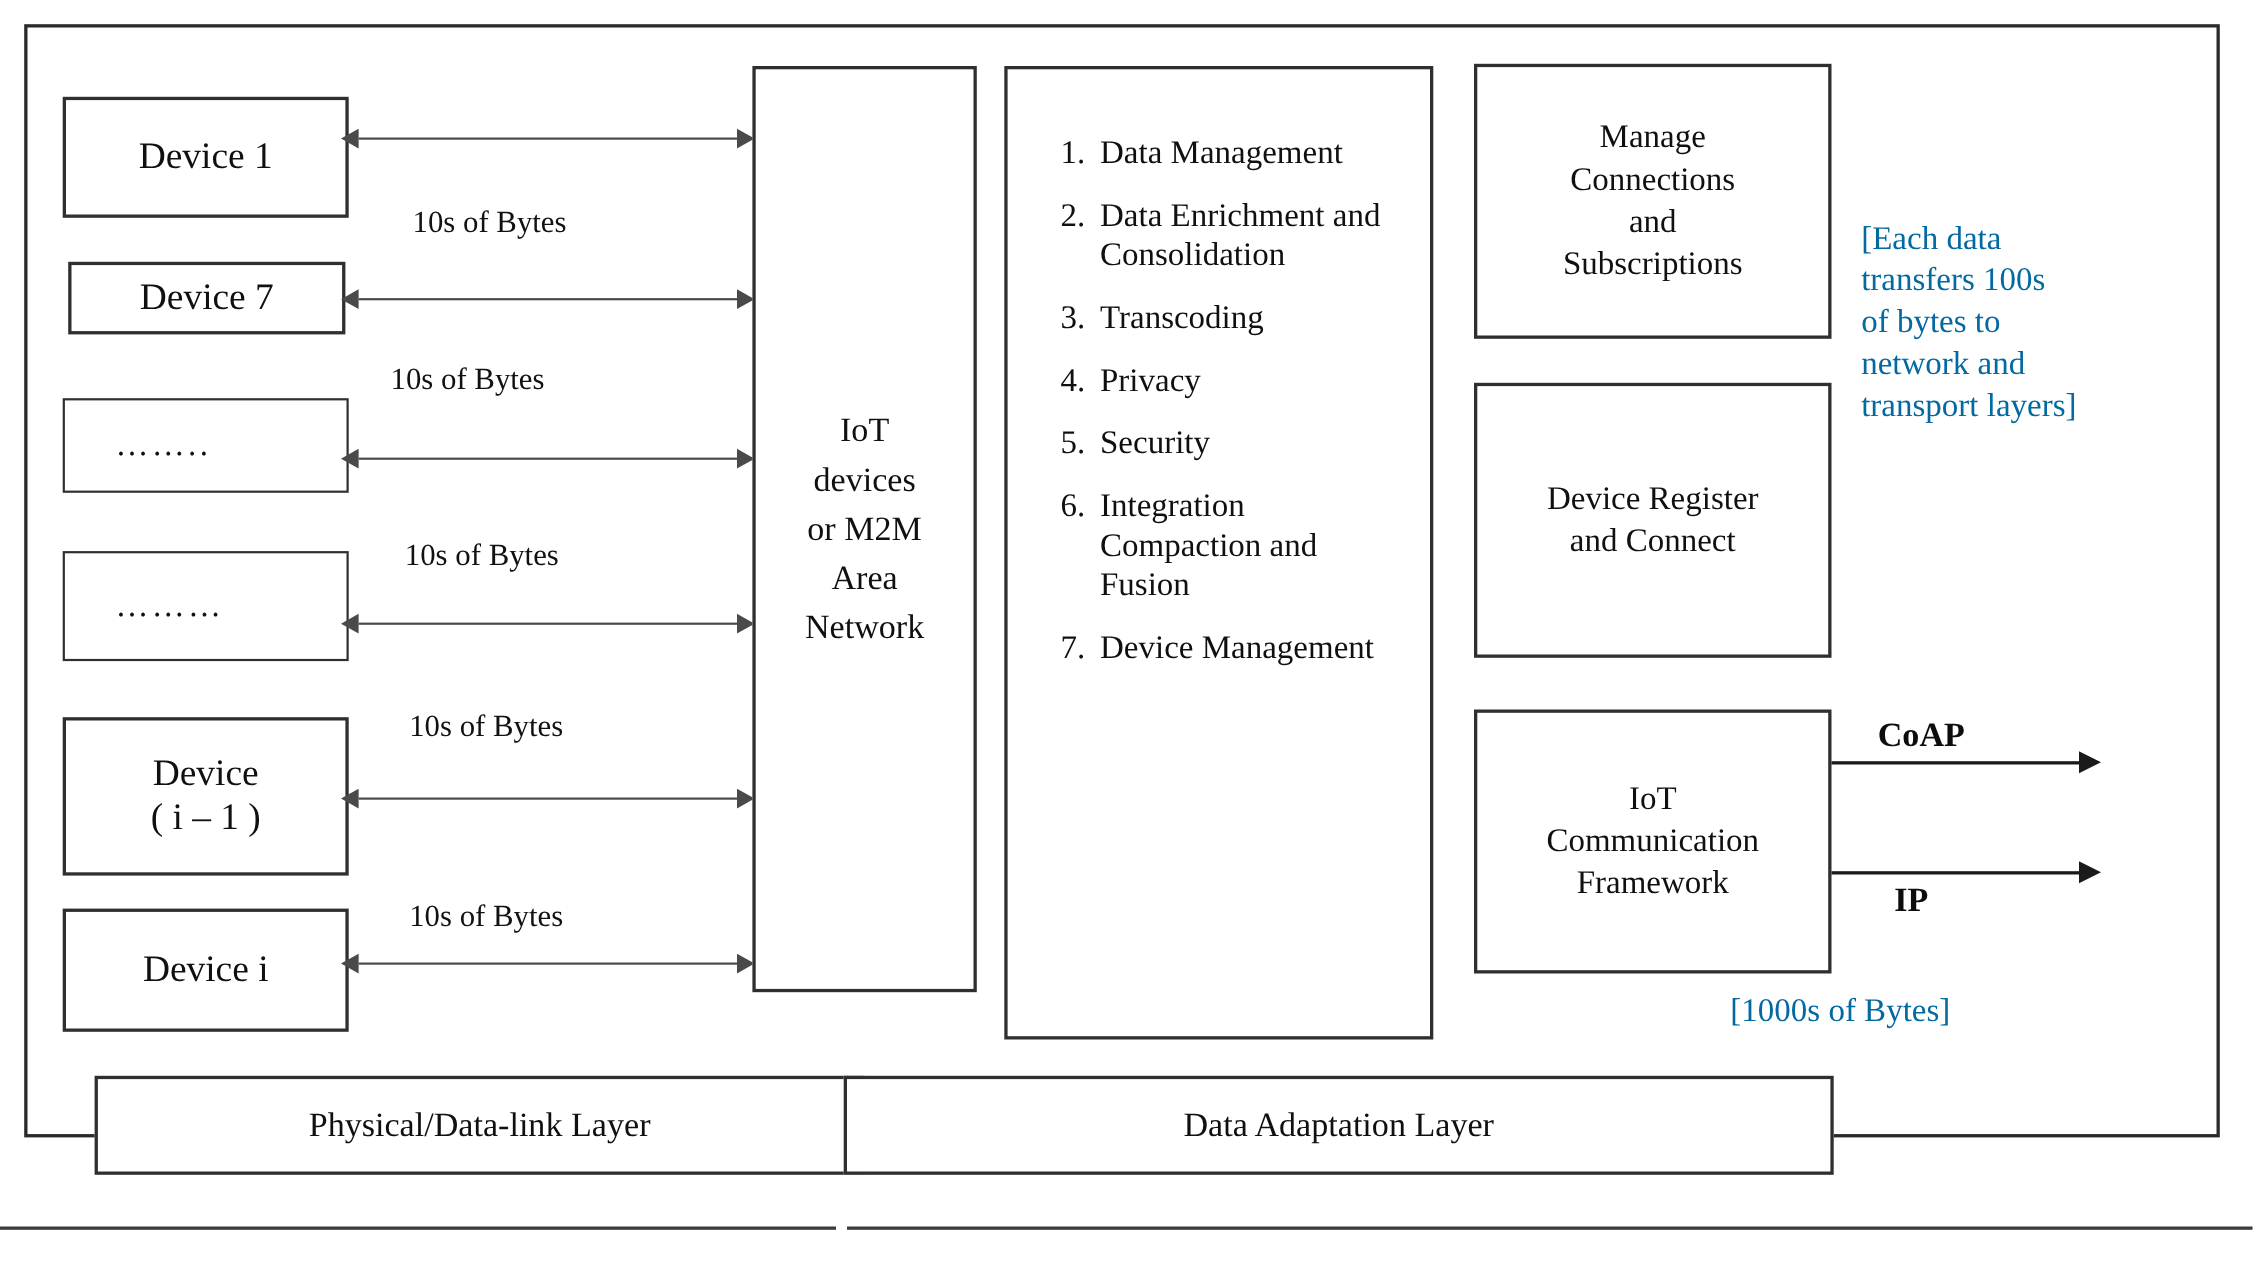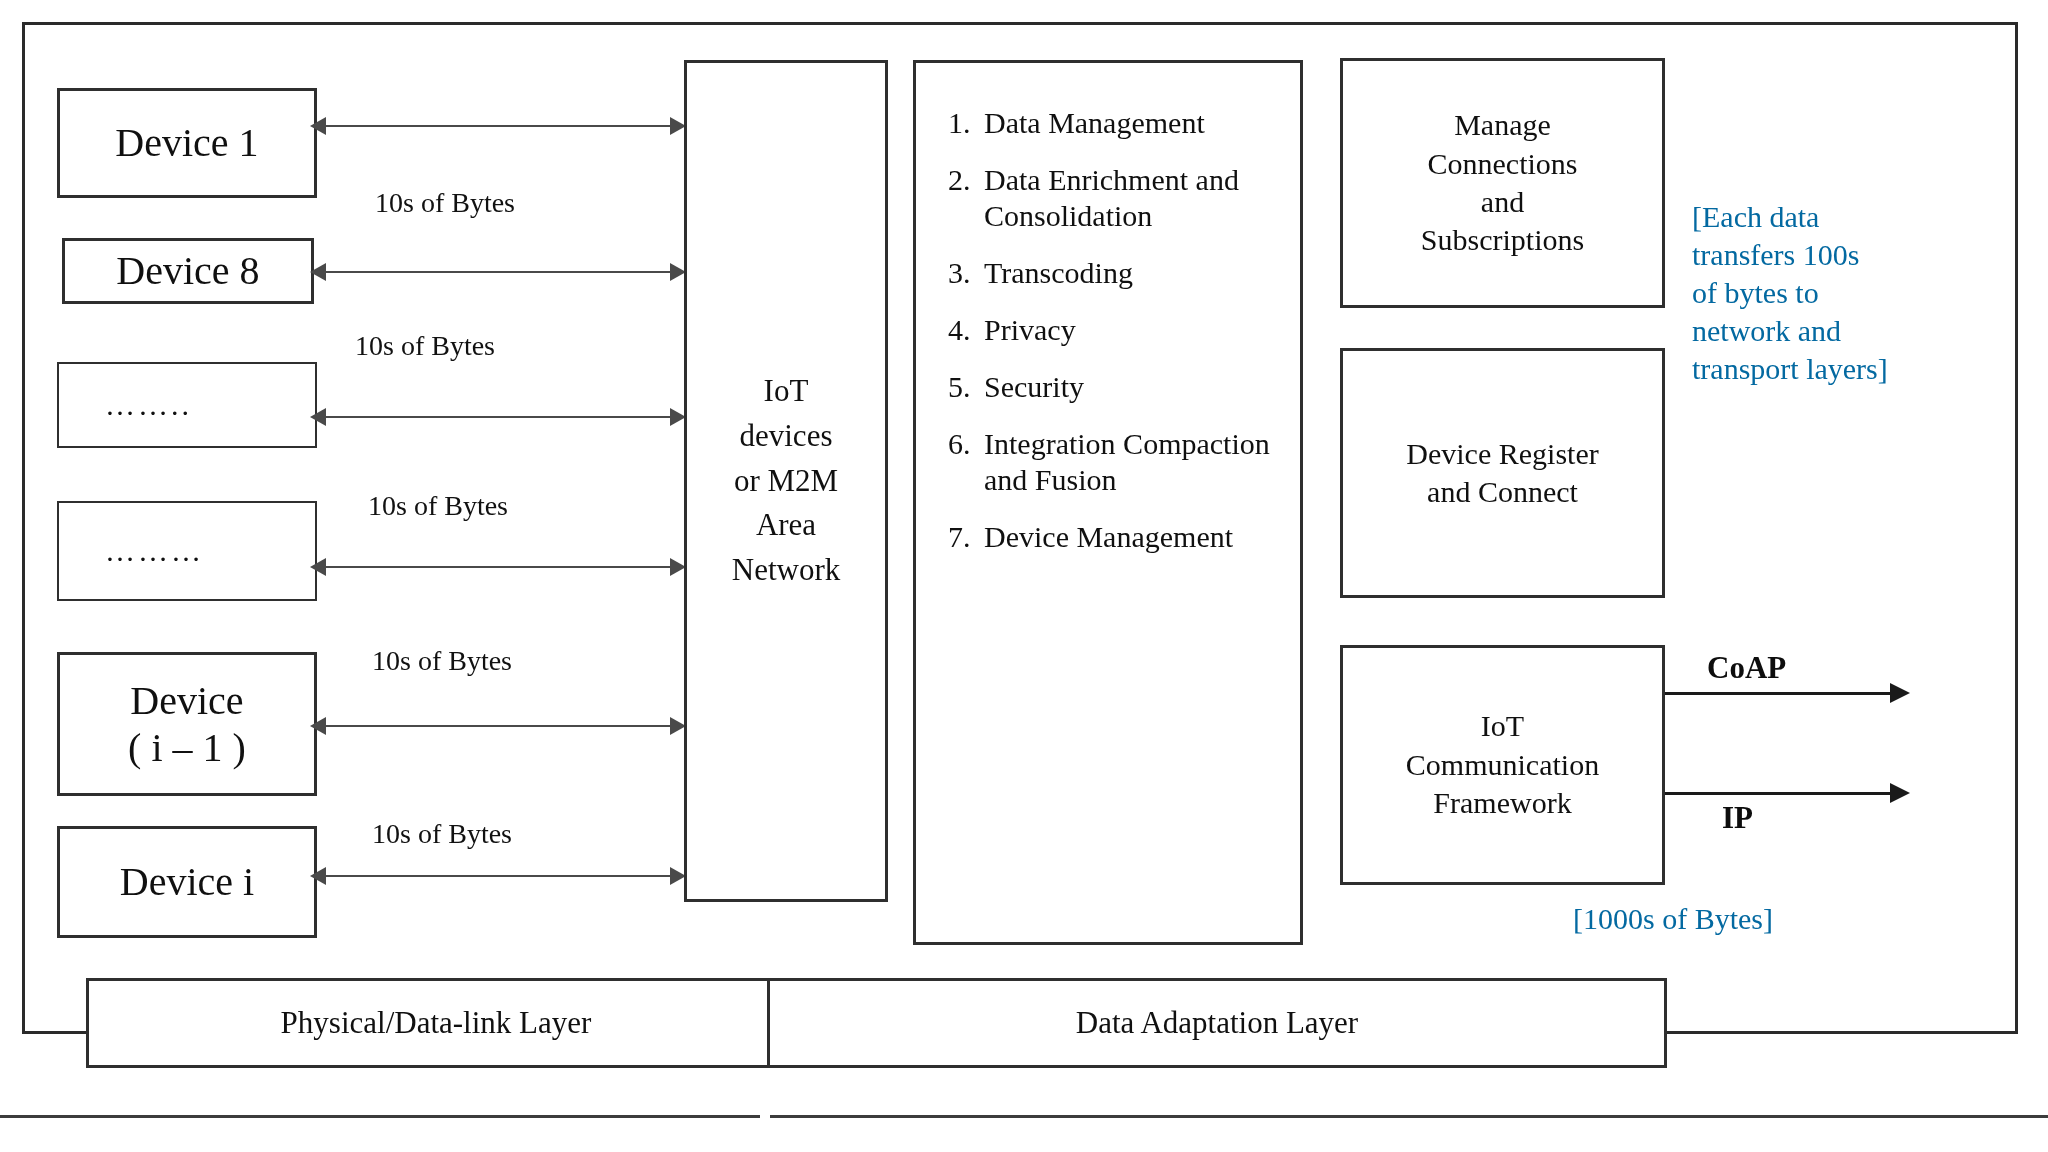--- a/index.html
+++ b/index.html
@@ -47,36 +47,36 @@
     display: flex;
     align-items: center;
     justify-content: center;
     text-align: center;
     line-height: 1.18;
     color: #101010;
   }
 
   .box.thin { border-width: 2px; }
 
-  .device-box { font-size: 40px; }
+  .device-box { font-size: 34px; }
   .dots-box { font-size: 30px; letter-spacing: 3px; justify-content: flex-start; padding-left: 46px; }
 
   .tall-box {
     font-size: 31px;
     line-height: 1.45;
   }
 
   .list-box {
     align-items: flex-start;
     justify-content: flex-start;
     padding: 42px 14px 10px 26px;
     font-size: 30px;
   }
   .list-box ol {
-    margin: 0;
+    margin: 16px;
     padding: 0 0 0 36px;
     list-style-position: outside;
   }
   .list-box ol li {
     margin-bottom: 21px;
     line-height: 1.2;
     text-align: left;
     padding-left: 6px;
   }
 
@@ -142,21 +142,21 @@
 
 <div id="canvas">
 
   <div class="outer-frame"></div>
 
   <div class="box device-box" style="left:57px; top:88px; width:260px; height:110px;">
     <span>Device 1</span>
   </div>
 
   <div class="box device-box" style="left:62px; top:238px; width:252px; height:66px;">
-    <span>Device 8</span>
+    <span>Device 7</span>
   </div>
 
   <div class="box dots-box thin" style="left:57px; top:362px; width:260px; height:86px;">
     <span>……..</span>
   </div>
 
   <div class="box dots-box thin" style="left:57px; top:501px; width:260px; height:100px;">
     <span>………</span>
   </div>
 

